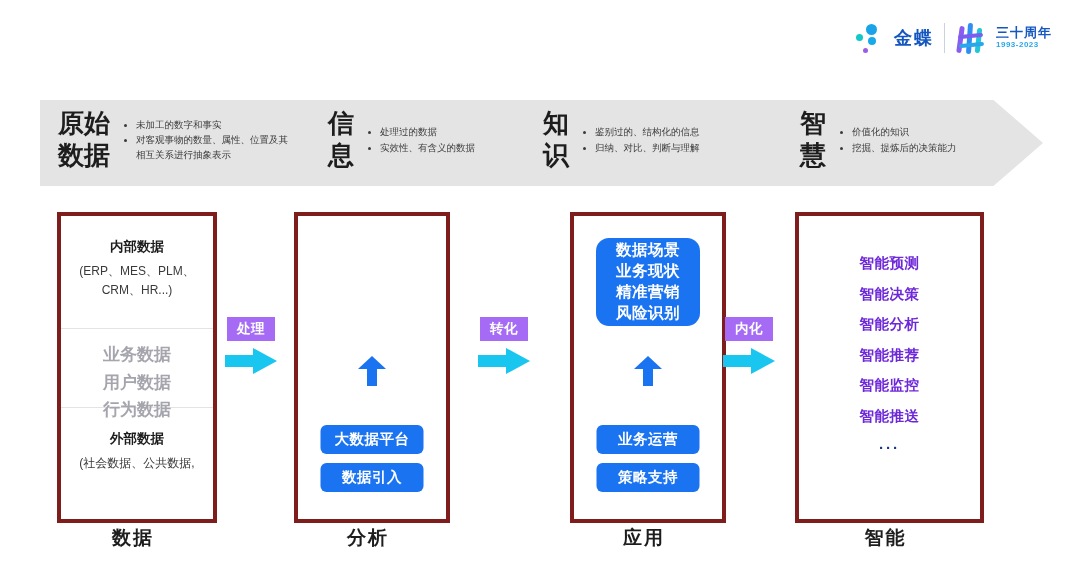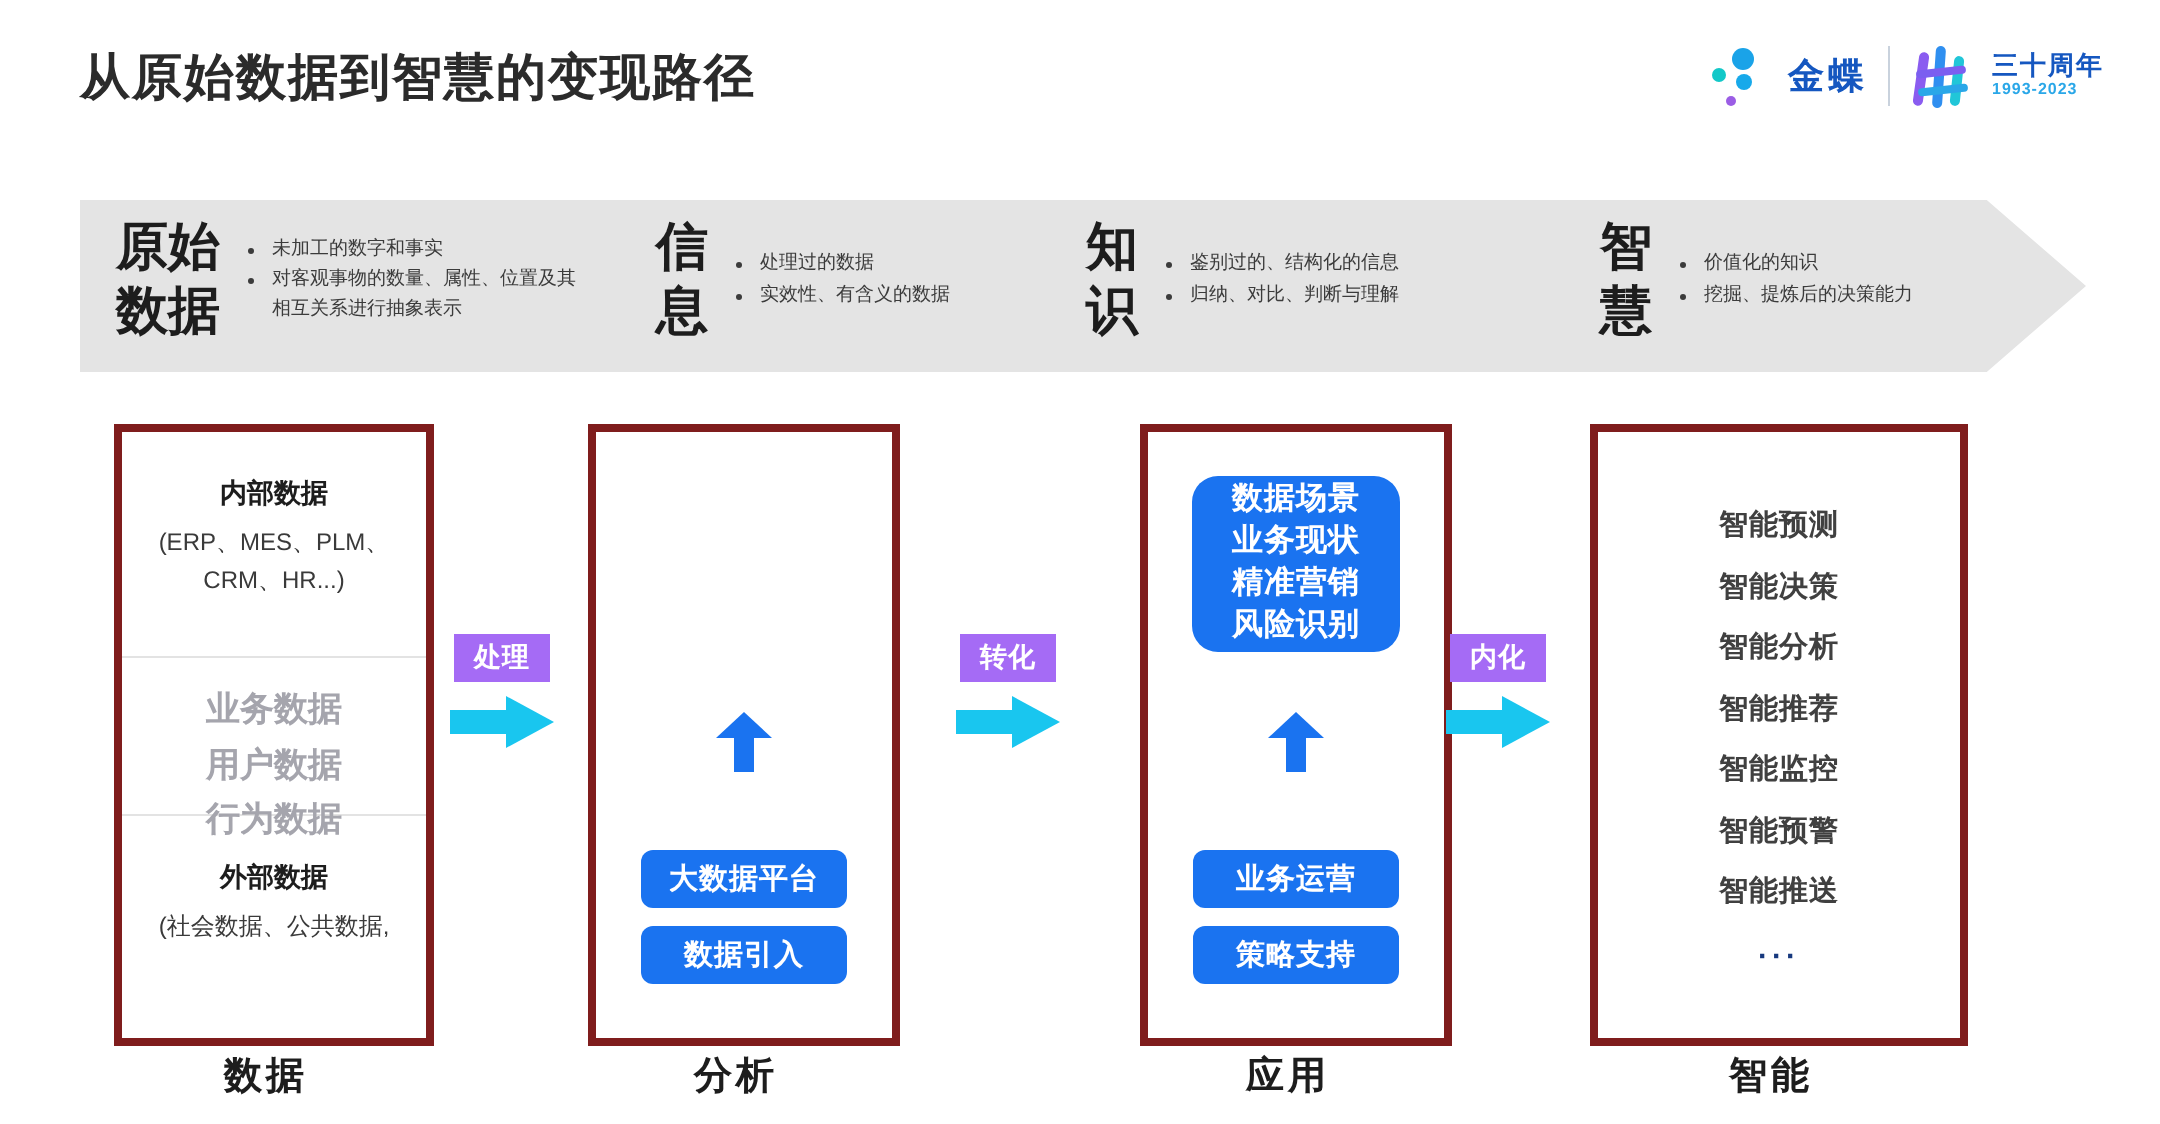--- a/index.html
+++ b/index.html
@@ -116,21 +116,21 @@
     font-size:14.5px;font-weight:bold;
     display:flex;align-items:center;justify-content:center;letter-spacing:0.5px;
   }
   .pill-a{top:209px;}
   .pill-b{top:247px;}
 
   .smart-list{
     padding-top:40px;text-align:center;
   }
   .smart-item{
-    font-size:14.5px;font-weight:bold;color:#404040;line-height:1;
+    font-size:14.5px;font-weight:bold;color:#6d28d9;line-height:1;
     margin-bottom:16px;letter-spacing:0.5px;
   }
   .smart-dots{font-size:15px;font-weight:bold;color:#17397e;letter-spacing:2px;}
 
   
   .conn{position:absolute;width:62px;}
   .conn-label{
     width:48px;height:24px;background:#a56bf5;color:#fff;
     font-size:13.5px;font-weight:bold;
     display:flex;align-items:center;justify-content:center;
@@ -155,21 +155,20 @@
   .bl1{left:57px;width:152px;}
   .bl2{left:294px;width:148px;}
   .bl3{left:570px;width:148px;}
   .bl4{left:795px;width:181px;}
 </style>
 </head>
 <body>
 
 <div class="root">
 
-  <div class="page-title">从原始数据到智慧的变现路径</div>
 
   <div class="brand">
     <div class="brand-dots">
       <i class="d1"></i>
         <i class="d2"></i>
         <i class="d3"></i>
         <i class="d4"></i>
     </div>
     <div class="brand-name">金蝶</div>
     <div class="brand-sep"></div>
@@ -312,21 +311,20 @@
     <div class="pill pill-b">策略支持</div>
   </div>
 
   <div class="col c4">
     <div class="smart-list">
       <div class="smart-item">智能预测</div>
       <div class="smart-item">智能决策</div>
       <div class="smart-item">智能分析</div>
       <div class="smart-item">智能推荐</div>
       <div class="smart-item">智能监控</div>
-      <div class="smart-item">智能预警</div>
       <div class="smart-item">智能推送</div>
       <div class="smart-dots">···</div>
     </div>
   </div>
 
   <div class="conn cn1">
     <div class="conn-label">处理</div>
     <div class="conn-arrow">
         <span class="cbody"></span>
         <span class="chead"></span>

